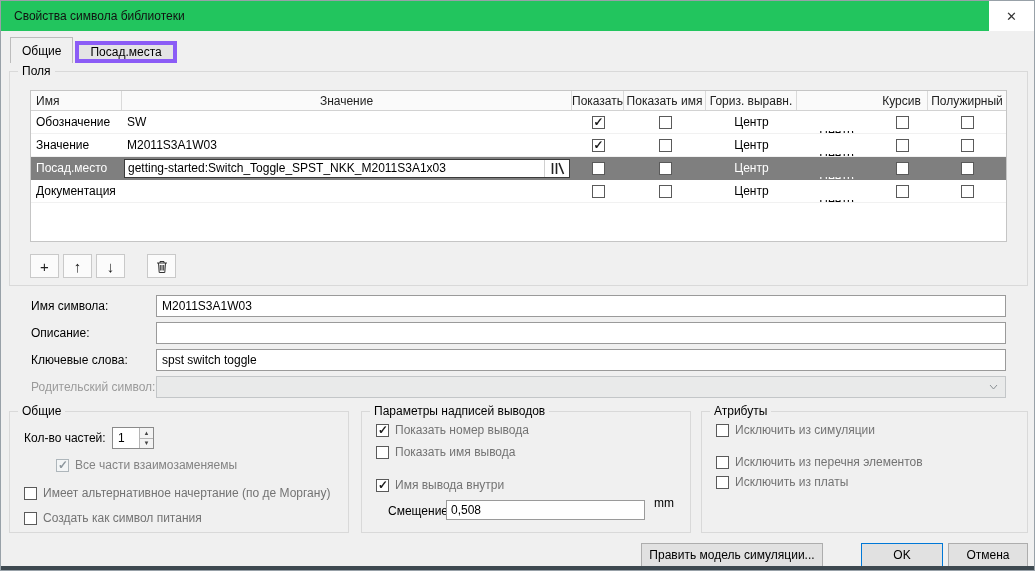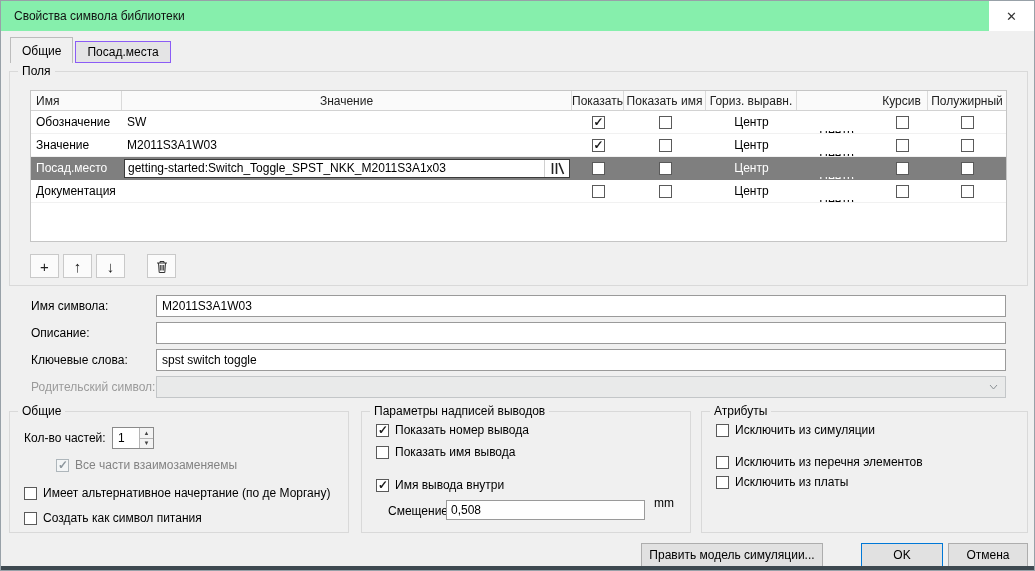--- a/index.html
+++ b/index.html
@@ -6,30 +6,30 @@
   html,body { margin:0; padding:0; }
   body {
     width:1035px; height:571px; overflow:hidden;
     font-family:"Liberation Sans", sans-serif; font-size:12px; color:#000;
     background:#f0f0f0;
   }
   .dialog { position:relative; width:1035px; height:571px; background:#f0f0f0;
             border:1px solid #98a1a8; overflow:hidden; }
 
   
-  .titlebar { position:absolute; top:0; left:0; right:0; height:30px; background:#86efac; }
+  .titlebar { position:absolute; top:0; left:0; right:0; height:30px; background:#22c55e; }
   .titlebar .title { position:absolute; left:13px; top:8px; font-size:12px; color:#111; }
   .close-btn { position:absolute; right:0; top:0; width:45px; height:30px;
                display:flex; align-items:center; justify-content:center;
                font-size:13px; color:#333; cursor:default; background:#fff; border:none; }
 
   
   .tabs { position:absolute; left:9px; top:36px; height:26px; display:flex; align-items:flex-end; }
   .tab { height:22px; display:flex; align-items:center; padding:0 11px;
-         background:#e4e4e5; border:1px solid #8b5cf6; margin-right:2px; font-size:12px; }
+         background:#e4e4e5; border:4px solid #8b5cf6; margin-right:2px; font-size:12px; }
   .tab.active { height:26px; background:#f0f0f0; border:1px solid #bcbcbc; border-bottom:none; z-index:2; }
 
   
   .group { position:absolute; border:1px solid #d9d9d9; }
   .group-label { position:absolute; top:-8px; left:8px; background:#f0f0f0; padding:0 4px; font-size:12px; white-space:nowrap; }
 
   #fields-group { left:8px; top:70px; width:1019px; height:215px; }
 
   
   .table { position:absolute; left:20px; top:18px; width:977px; height:152px;
@@ -65,21 +65,21 @@
 
   
   .cb { width:13px; height:13px; min-width:13px; border:1px solid #5a5a5a; background:#fff;
         display:inline-block; position:relative; }
   .cb.checked::after { content:"✓"; position:absolute; left:1px; top:-2px;
         font-size:12px; line-height:14px; color:#1a1a1a; font-weight:bold; }
   .cb.disabled { border-color:#aeb6bb; background:#f3f5f6; }
   .cb.disabled.checked::after { color:#8d979e; }
 
   .cb-row { position:absolute; display:flex; align-items:center; gap:6px; white-space:nowrap; }
-  .cb-text { font-size:12px; color:#000000; }
+  .cb-text { font-size:12px; color:#737373; }
   .cb-row.disabled .cb-text { color:#838383; }
 
   
   .tbl-toolbar { position:absolute; left:20px; top:182px; display:flex; gap:4px; }
   .icon-btn { width:29px; height:24px; border:1px solid #c9c9c9; background:#fbfbfb;
               display:flex; align-items:center; justify-content:center;
               font-size:15px; color:#222; padding:0; cursor:default; }
   .icon-btn.trash { margin-left:18px; }
 
   

